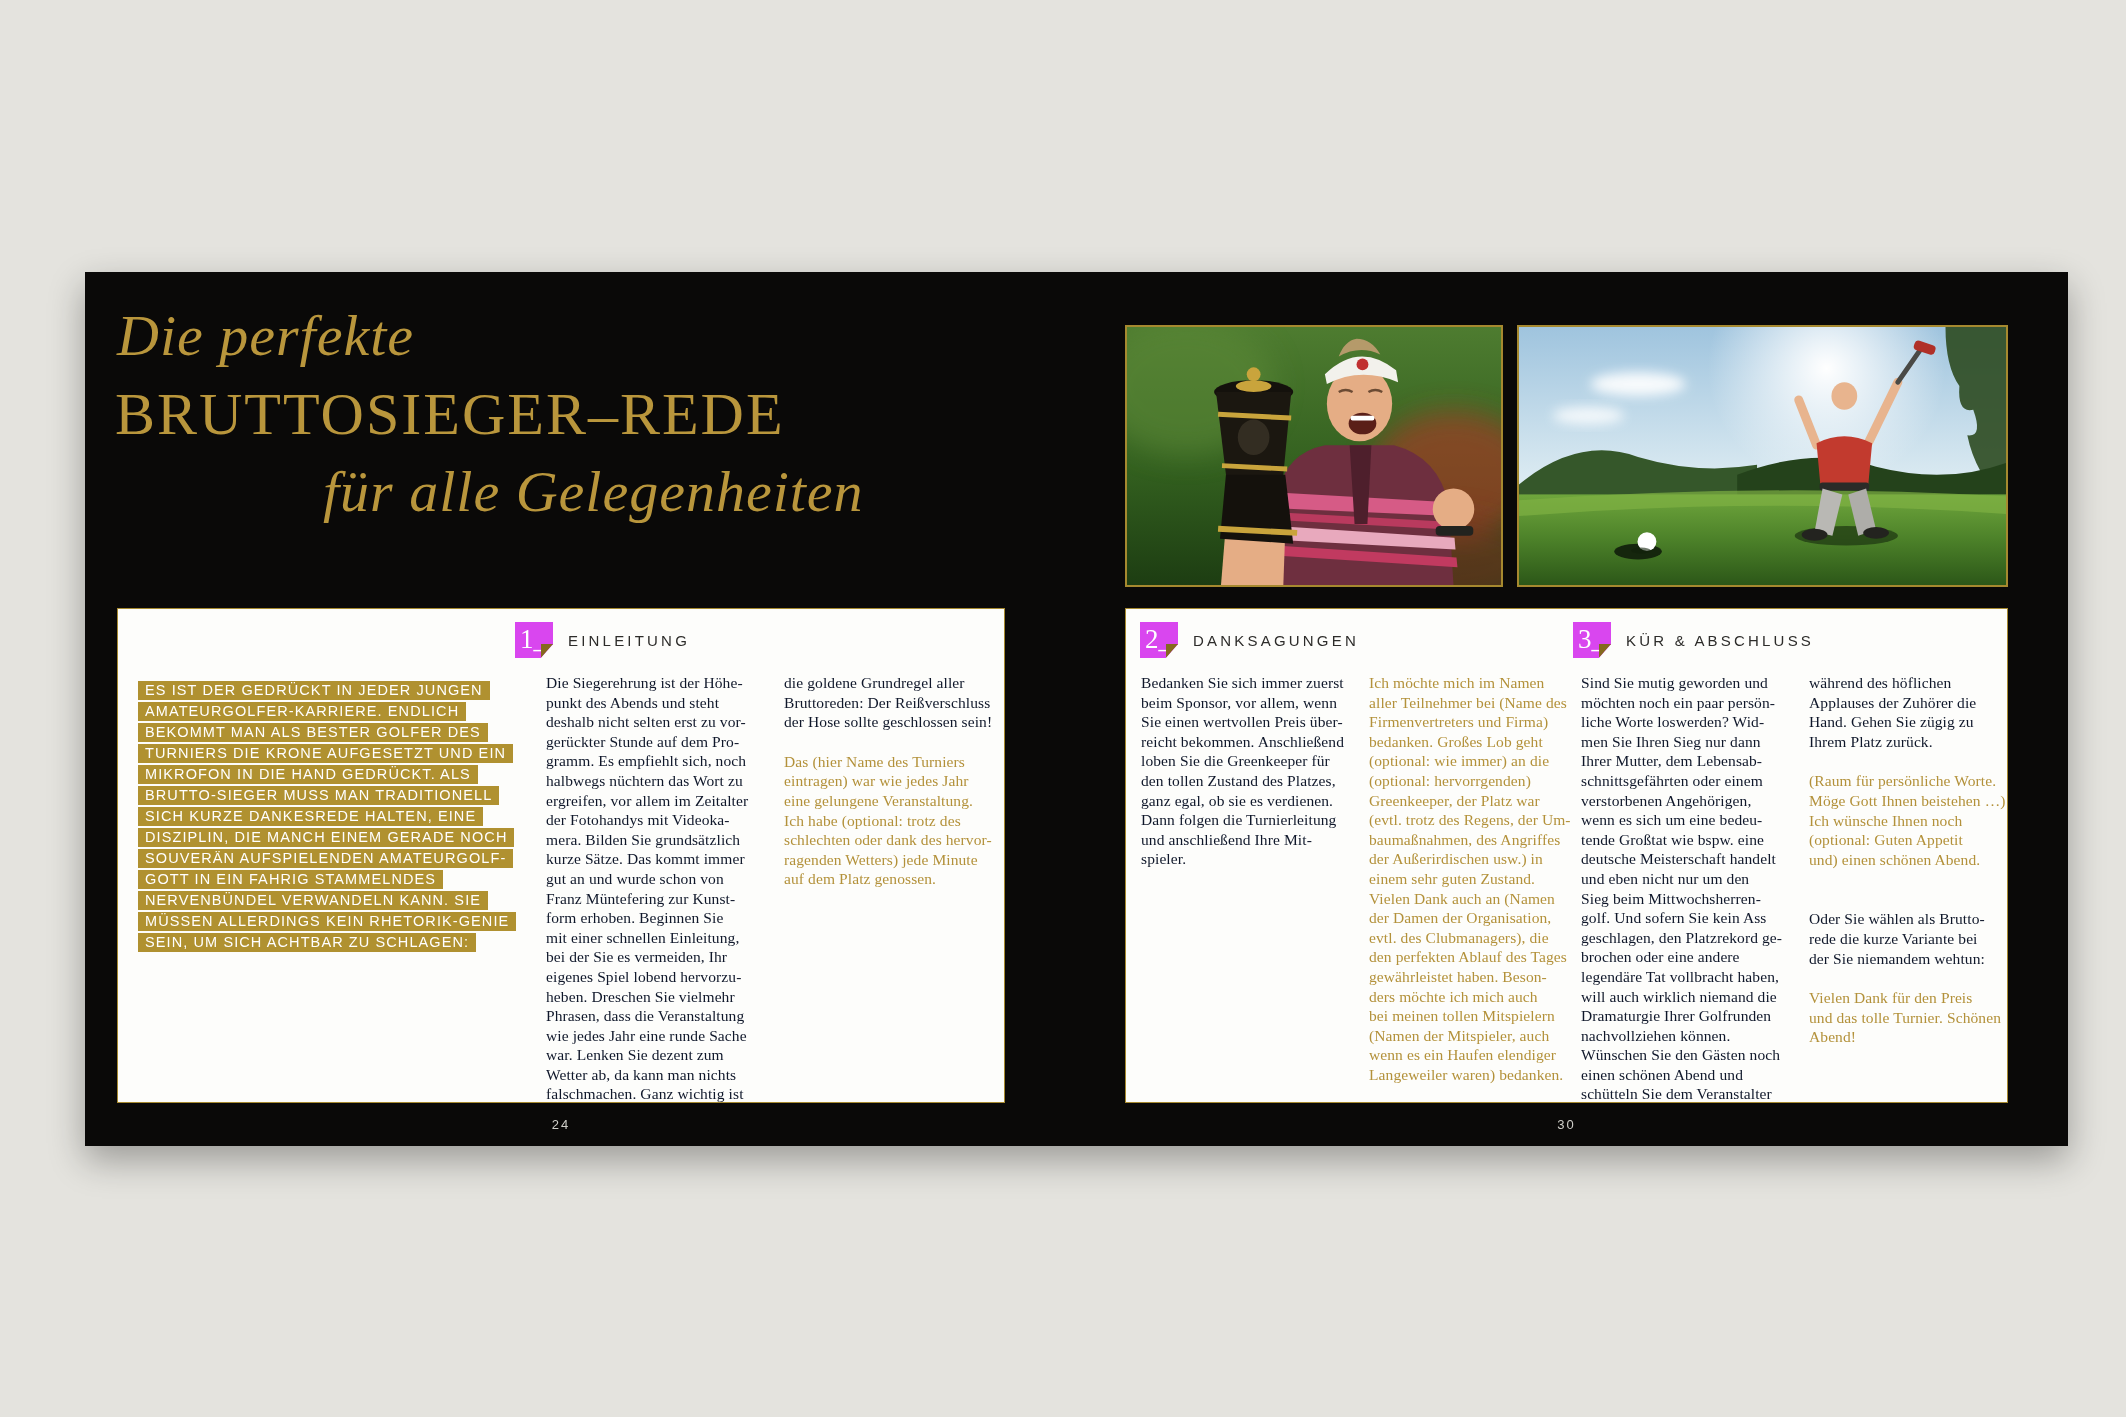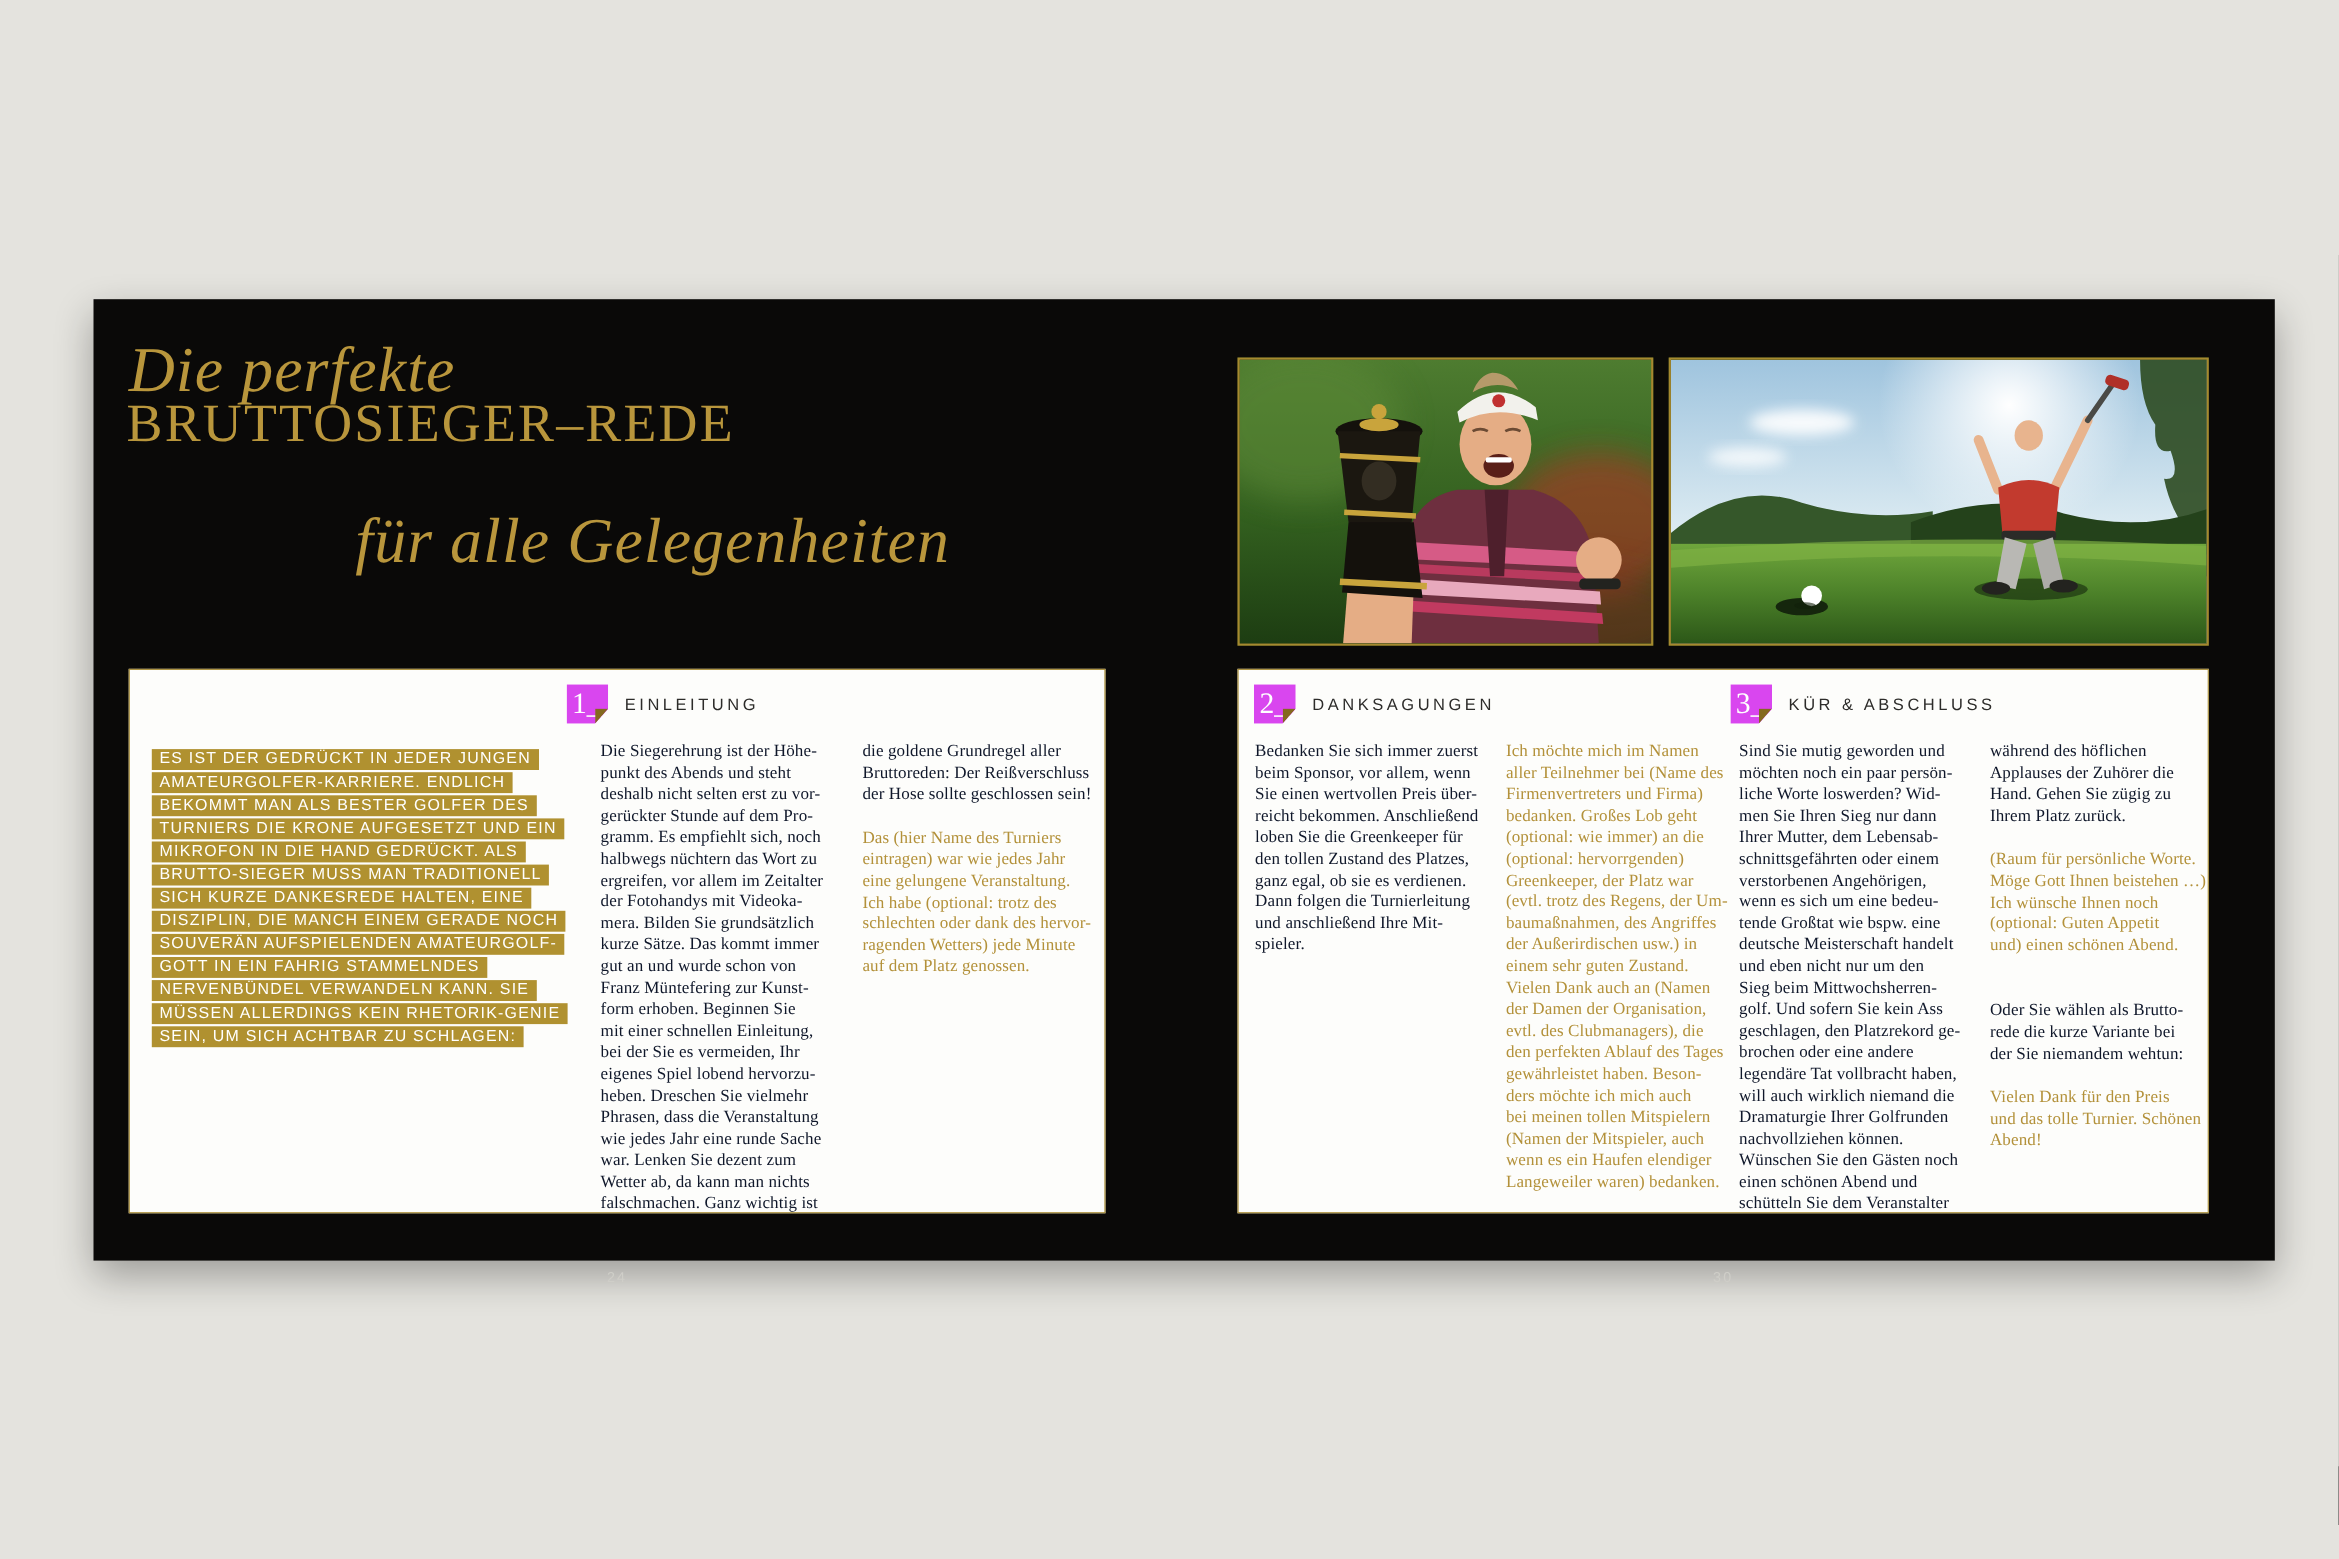--- a/index.html
+++ b/index.html
@@ -6,21 +6,21 @@
   html,body { background:#e4e3de; }
   .canvas { position:relative; width:2126px; height:1333px; background:#e4e3de; overflow:hidden;
             font-family:"Liberation Serif", serif; }
   .spread { position:absolute; left:85px; top:272px; width:1983px; height:874px;
             background:#0a0908; box-shadow:0 14px 34px rgba(0,0,0,0.32); }
 
   
   .title-line { position:absolute; color:#b9963c; white-space:nowrap; }
   .title-italic { font-style:italic; font-size:58px; letter-spacing:1px; }
   .t1 { left:32px; top:30px; }
-  .t2 { left:30px; top:84px; font-size:49px; letter-spacing:2px;text-align:right; }
+  .t2 { left:30px; top:108px; font-size:60px; letter-spacing:2px;text-align:right; }
   .t3 { left:238px; top:186px; }
 
   
   .panel { position:absolute; top:336px; height:495px; background:#fdfdfb;
            border:1px solid #a6892f; }
   .panel-left  { left:32px;   width:888px; }
   .panel-right { left:1040px; width:883px; }
 
   
   .photo { position:absolute; top:53px; height:262px; border:2px solid #a6892f;
@@ -60,21 +60,21 @@
   .colR2 { left:243px; width:210px; }
   .colR3 { left:455px; width:222px; }
   .colR4 { left:683px; width:210px; }
   .head1 { left:430px; top:350px; }
   .head2 { left:1055px; top:350px; }
   .head3 { left:1488px; top:350px; }
 
   
   .pagenum { position:absolute; top:845px; color:#cfcec8;
              font-family:"Liberation Sans", sans-serif; font-size:13px; letter-spacing:2px;
-             text-align:center;margin-top:36px; }
+             text-align:center; }
   .pn-left  { left:32px;   width:888px; }
   .pn-right { left:1040px; width:883px; }
 </style>
 </head>
 <body>
 
 <div class="canvas">
   <div class="spread">
 
     <div class="title-line title-italic t1">Die perfekte</div>

